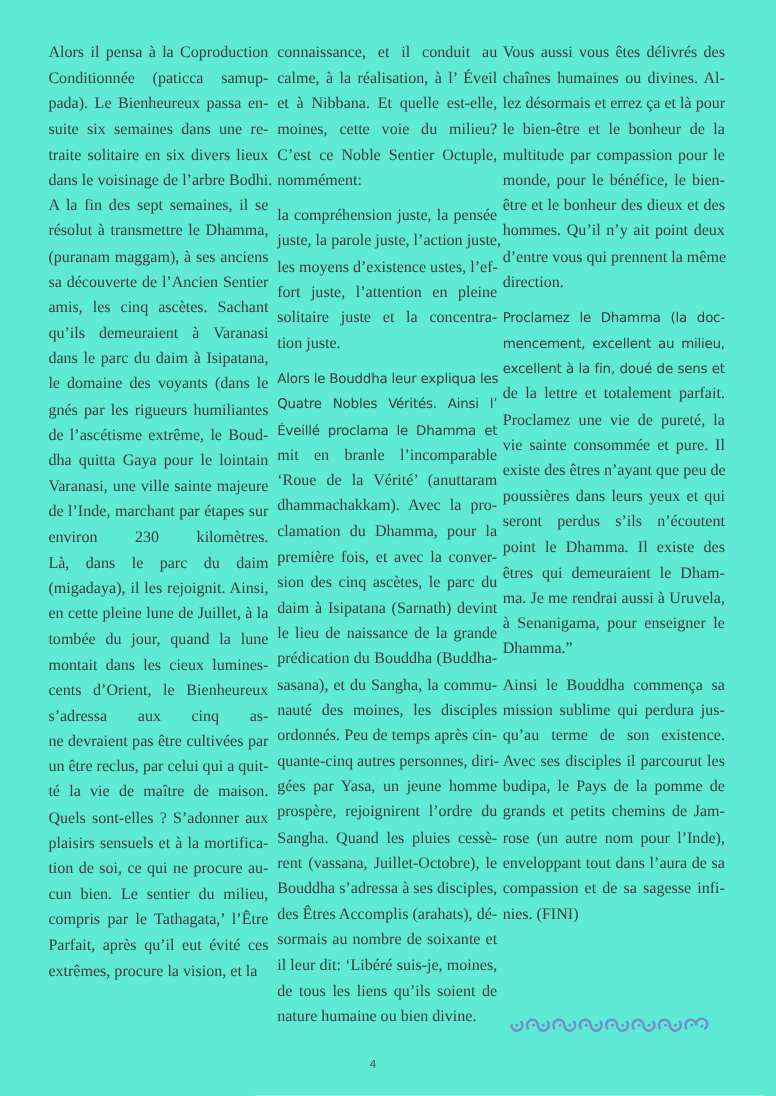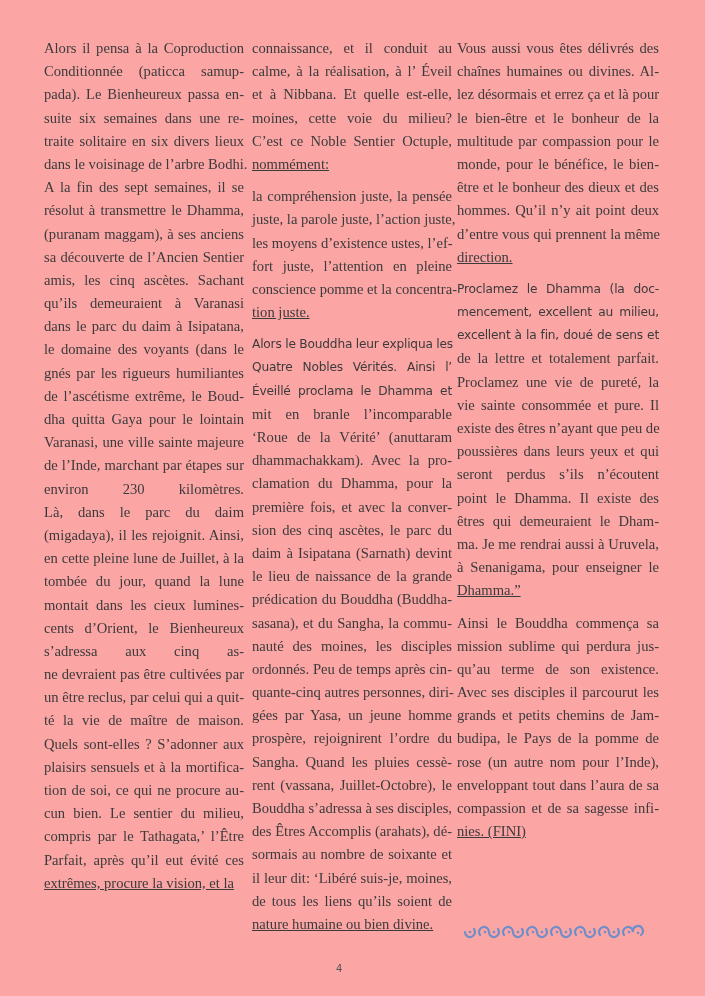--- a/index.html
+++ b/index.html
@@ -1,32 +1,32 @@
 <!DOCTYPE html>
 <html><head>
 <meta charset="utf-8">
 <style>
   html, body { margin: 0; padding: 0; background: #ffffff; }
   body { width: 705px; height: 996px; position: relative; overflow: hidden; }
-  .page { position: absolute; left: 0; top: 0; width: 705px; height: 996px; background: #fca5a5; }
+  .page { position: absolute; left: 0; top: 0; width: 705px; height: 996px; background: #5eead4; }
   .col { position: absolute; top: 37px; width: 200px; color: #3b3b3b; }
   .col1 { left: 44px; }
   .col2 { left: 252px; width: 200px; }
   .col3 { left: 457px; width: 202px; }
   .line {
     font-family: "Liberation Serif", serif;
     font-size: 14.6px;
     line-height: 23.2px;
     height: 23.2px;
     white-space: nowrap;
     text-align: justify;
     text-align-last: justify;
     display: block;
   }
-  .line.last { text-align-last: left; text-decoration: underline; }
+  .line.last { text-align-last: left; }
   .para { margin: 0; }
   .gap { height: 9px; }
   .ornament { position: absolute; left: 461px; top: 923px; width: 186px; height: 18px; }
   .pagenum { position: absolute; left: 336px; top: 963px; font-family: "DejaVu Sans", sans-serif; font-size: 10px; color: #555; }
 </style>
 </head>
 <body>
 
 <div class="page">
 
@@ -80,21 +80,21 @@
         <span class="line">moines, cette voie du milieu?</span>
         <span class="line">C’est ce Noble Sentier Octuple,</span>
         <span class="line last">nommément:</span>
       </div>
     <div class="gap"></div>
     <div class="para" id="c1p1">
         <span class="line">la compréhension juste, la pensée</span>
         <span class="line">juste, la parole juste, l’action juste,</span>
         <span class="line">les moyens d’existence ustes, l’ef-</span>
         <span class="line">fort juste, l’attention en pleine</span>
-        <span class="line">conscience pomme et la concentra-</span>
+        <span class="line">solitaire juste et la concentra-</span>
         <span class="line last">tion juste.</span>
       </div>
     <div class="gap"></div>
     <div class="para" id="c1p2">
         <span class="line" style="font-family: &quot;DejaVu Sans&quot;, sans-serif; font-size: 12.2px; letter-spacing: -0.2px;">Alors le Bouddha leur expliqua les</span>
         <span class="line" style="font-family: &quot;DejaVu Sans&quot;, sans-serif; font-size: 12.2px; letter-spacing: -0.2px;">Quatre Nobles Vérités. Ainsi l’</span>
         <span class="line" style="font-family: &quot;DejaVu Sans&quot;, sans-serif; font-size: 12.2px; letter-spacing: -0.2px;">Éveillé proclama le Dhamma et</span>
         <span class="line">mit en branle l’incomparable</span>
         <span class="line">‘Roue de la Vérité’ (anuttaram</span>
         <span class="line">dhammachakkam). Avec la pro-</span>
@@ -150,22 +150,22 @@
         <span class="line">ma. Je me rendrai aussi à Uruvela,</span>
         <span class="line">à Senanigama, pour enseigner le</span>
         <span class="line last">Dhamma.”</span>
       </div>
     <div class="gap"></div>
     <div class="para" id="c2p2">
         <span class="line">Ainsi le Bouddha commença sa</span>
         <span class="line">mission sublime qui perdura jus-</span>
         <span class="line">qu’au terme de son existence.</span>
         <span class="line">Avec ses disciples il parcourut les</span>
+        <span class="line">budipa, le Pays de la pomme de</span>
         <span class="line">grands et petits chemins de Jam-</span>
-        <span class="line">budipa, le Pays de la pomme de</span>
         <span class="line">rose (un autre nom pour l’Inde),</span>
         <span class="line">enveloppant tout dans l’aura de sa</span>
         <span class="line">compassion et de sa sagesse infi-</span>
         <span class="line last">nies. (FINI)</span>
       </div>
   </div>
 
   <svg class="ornament" viewBox="0 0 186 18" xmlns="http://www.w3.org/2000/svg">
     <g fill="none" stroke="#6f8fc8" stroke-width="2.2" stroke-linecap="round">
       <path d="M4 9 a5 5 0 1 0 9 -3"></path>

